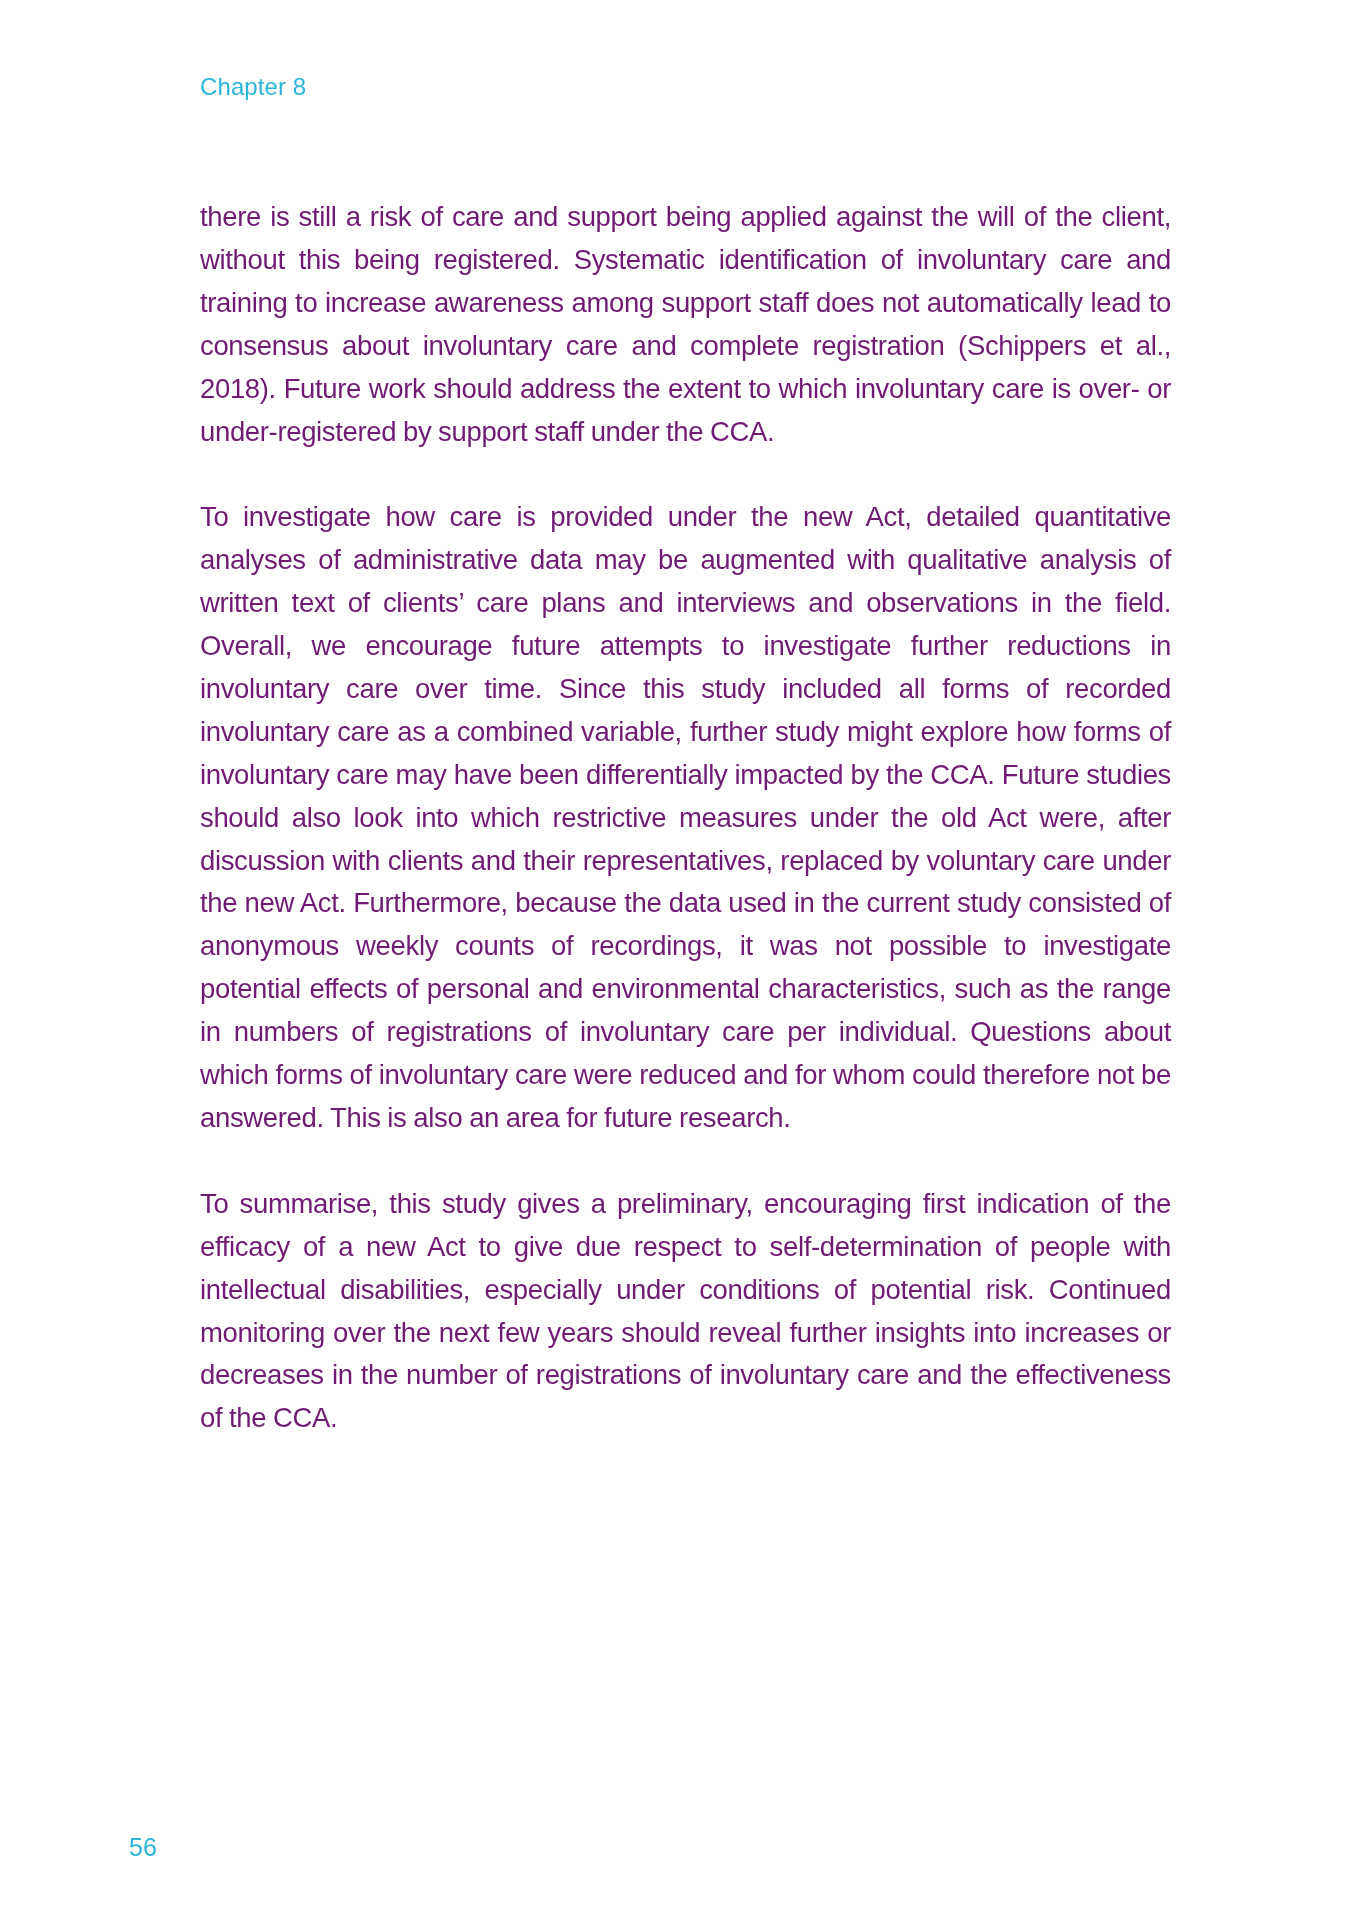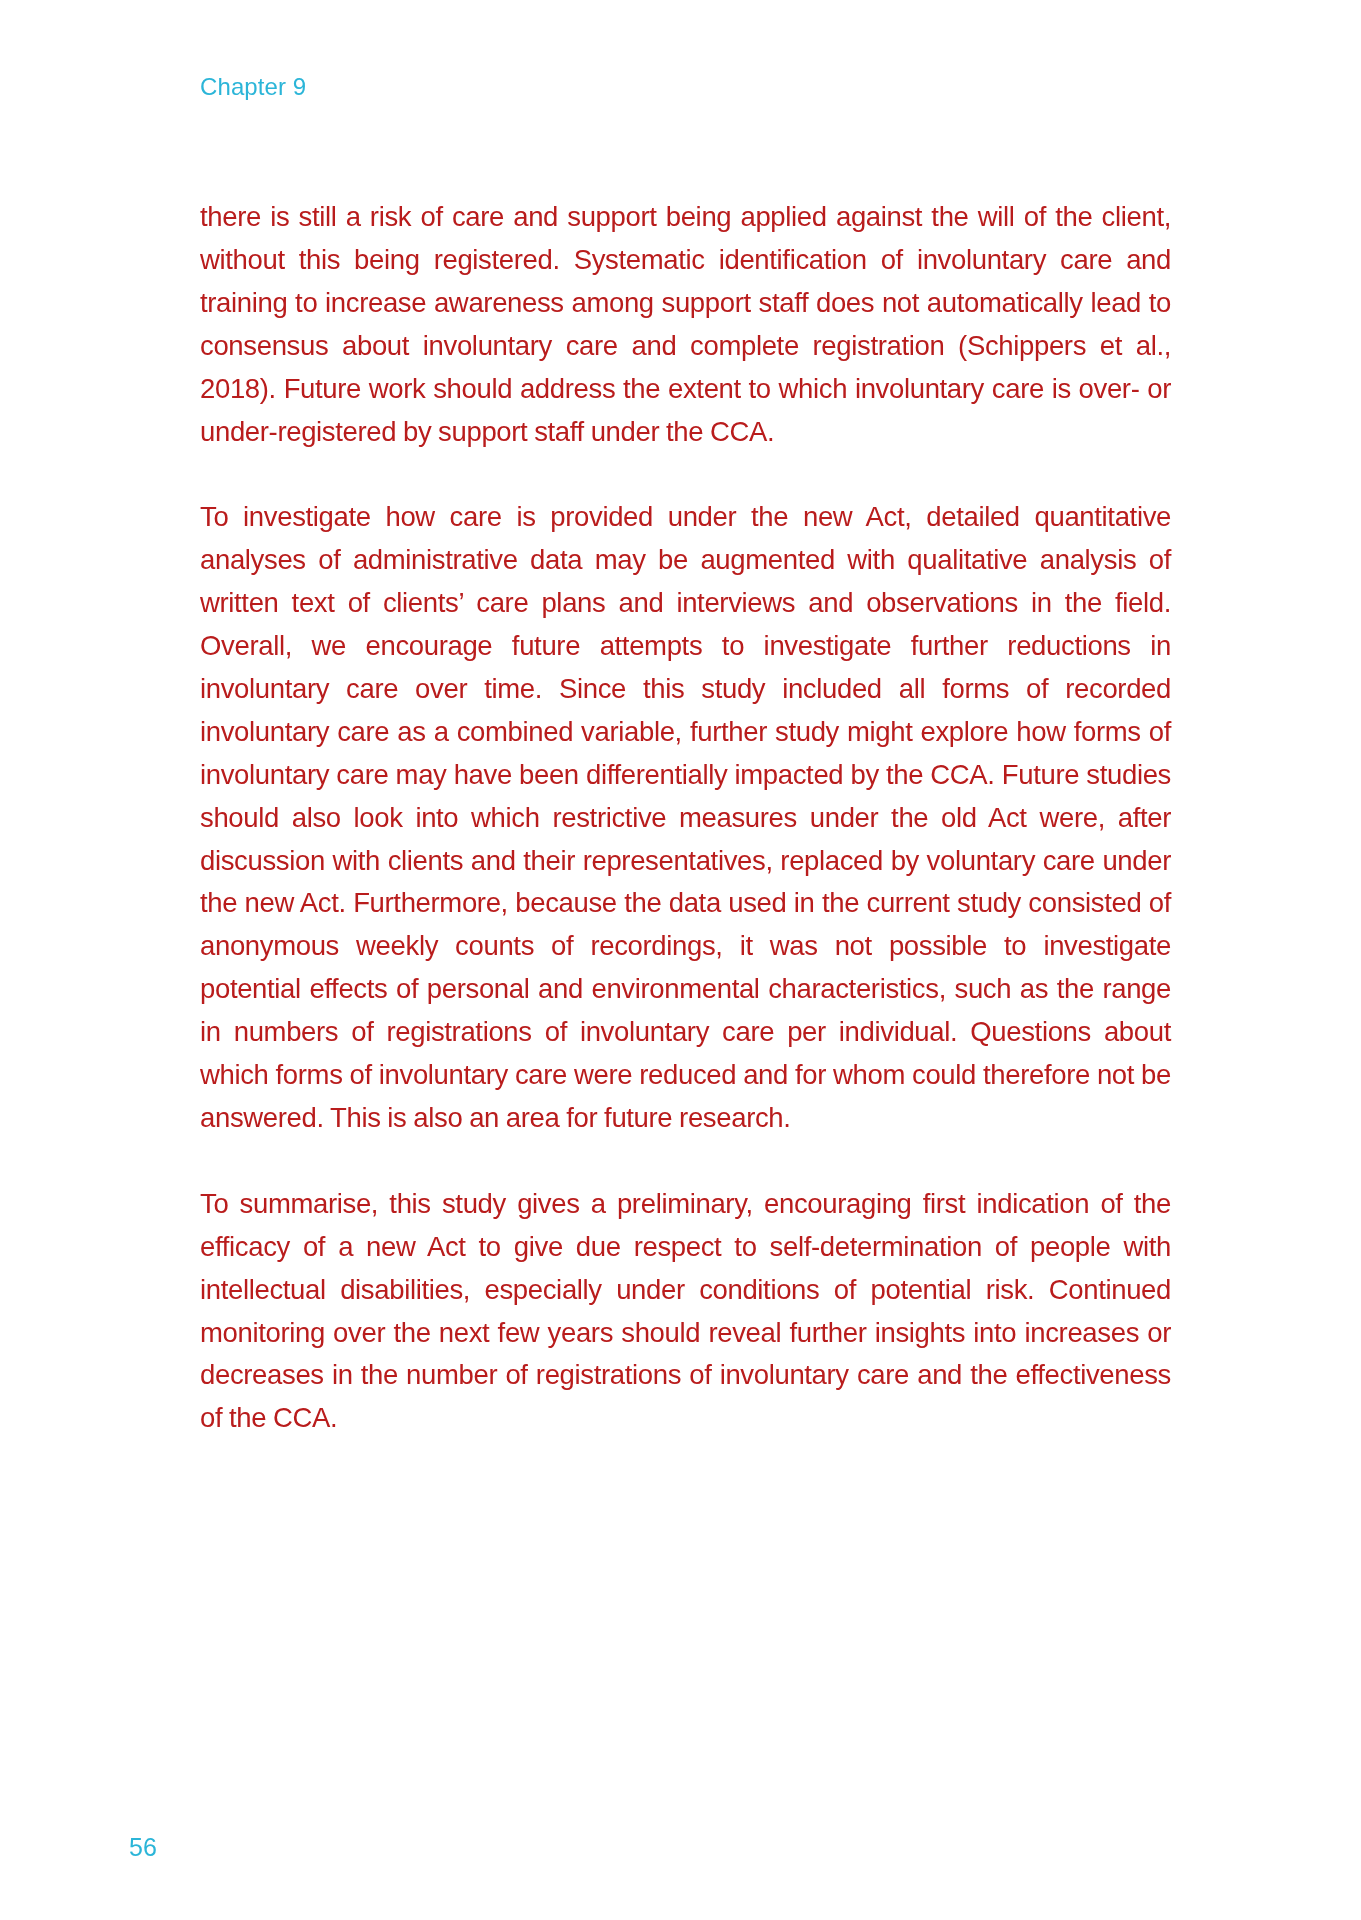--- a/index.html
+++ b/index.html
@@ -21,21 +21,21 @@
       font-size: 24px;
       line-height: 30px;
       color: #2bb5d8;
       letter-spacing: 0.1px;
     }
     .body-text {
       position: absolute;
       left: 200px;
       top: 196px;
       width: 971px;
-      color: #b91c1c;
+      color: #701a75;
       font-size: 27.5px;
       line-height: 42.9px;
       letter-spacing: -0.35px;
       word-spacing: -0.5px;
     }
     .body-text p {
       margin: 0 0 42.9px 0;
       text-align: justify;
       text-align-last: left;
       hyphens: none;
@@ -46,21 +46,21 @@
       top: 1832px;
       font-size: 25px;
       line-height: 30px;
       color: #2bb5d8;
       margin-left: 44px;
     }
   </style>
 </head>
 <body>
 
-<div class="running-header">Chapter 9</div>
+<div class="running-header">Chapter 8</div>
 
 <div class="body-text">
   <p>there is still a risk of care and support being applied against the will of the client, without this being registered. Systematic identification of involuntary care and training to increase awareness among support staff does not automatically lead to consensus about involuntary care and complete registration (Schippers et al., 2018). Future work should address the extent to which involuntary care is over- or under-registered by support staff under the CCA.</p>
   <p>To investigate how care is provided under the new Act, detailed quantitative analyses of administrative data may be augmented with qualitative analysis of written text of clients’ care plans and interviews and observations in the field. Overall, we encourage future attempts to investigate further reductions in involuntary care over time. Since this study included all forms of recorded involuntary care as a combined variable, further study might explore how forms of involuntary care may have been differentially impacted by the CCA. Future studies should also look into which restrictive measures under the old Act were, after discussion with clients and their representatives, replaced by voluntary care under the new Act. Furthermore, because the data used in the current study consisted of anonymous weekly counts of recordings, it was not possible to investigate potential effects of personal and environmental characteristics, such as the range in numbers of registrations of involuntary care per individual. Questions about which forms of involuntary care were reduced and for whom could therefore not be answered. This is also an area for future research.</p>
   <p>To summarise, this study gives a preliminary, encouraging first indication of the efficacy of a new Act to give due respect to self-determination of people with intellectual disabilities, especially under conditions of potential risk. Continued monitoring over the next few years should reveal further insights into increases or decreases in the number of registrations of involuntary care and the effectiveness of the CCA.</p>
 </div>
 
 <div class="page-number">56</div>
 
 </body></html>

